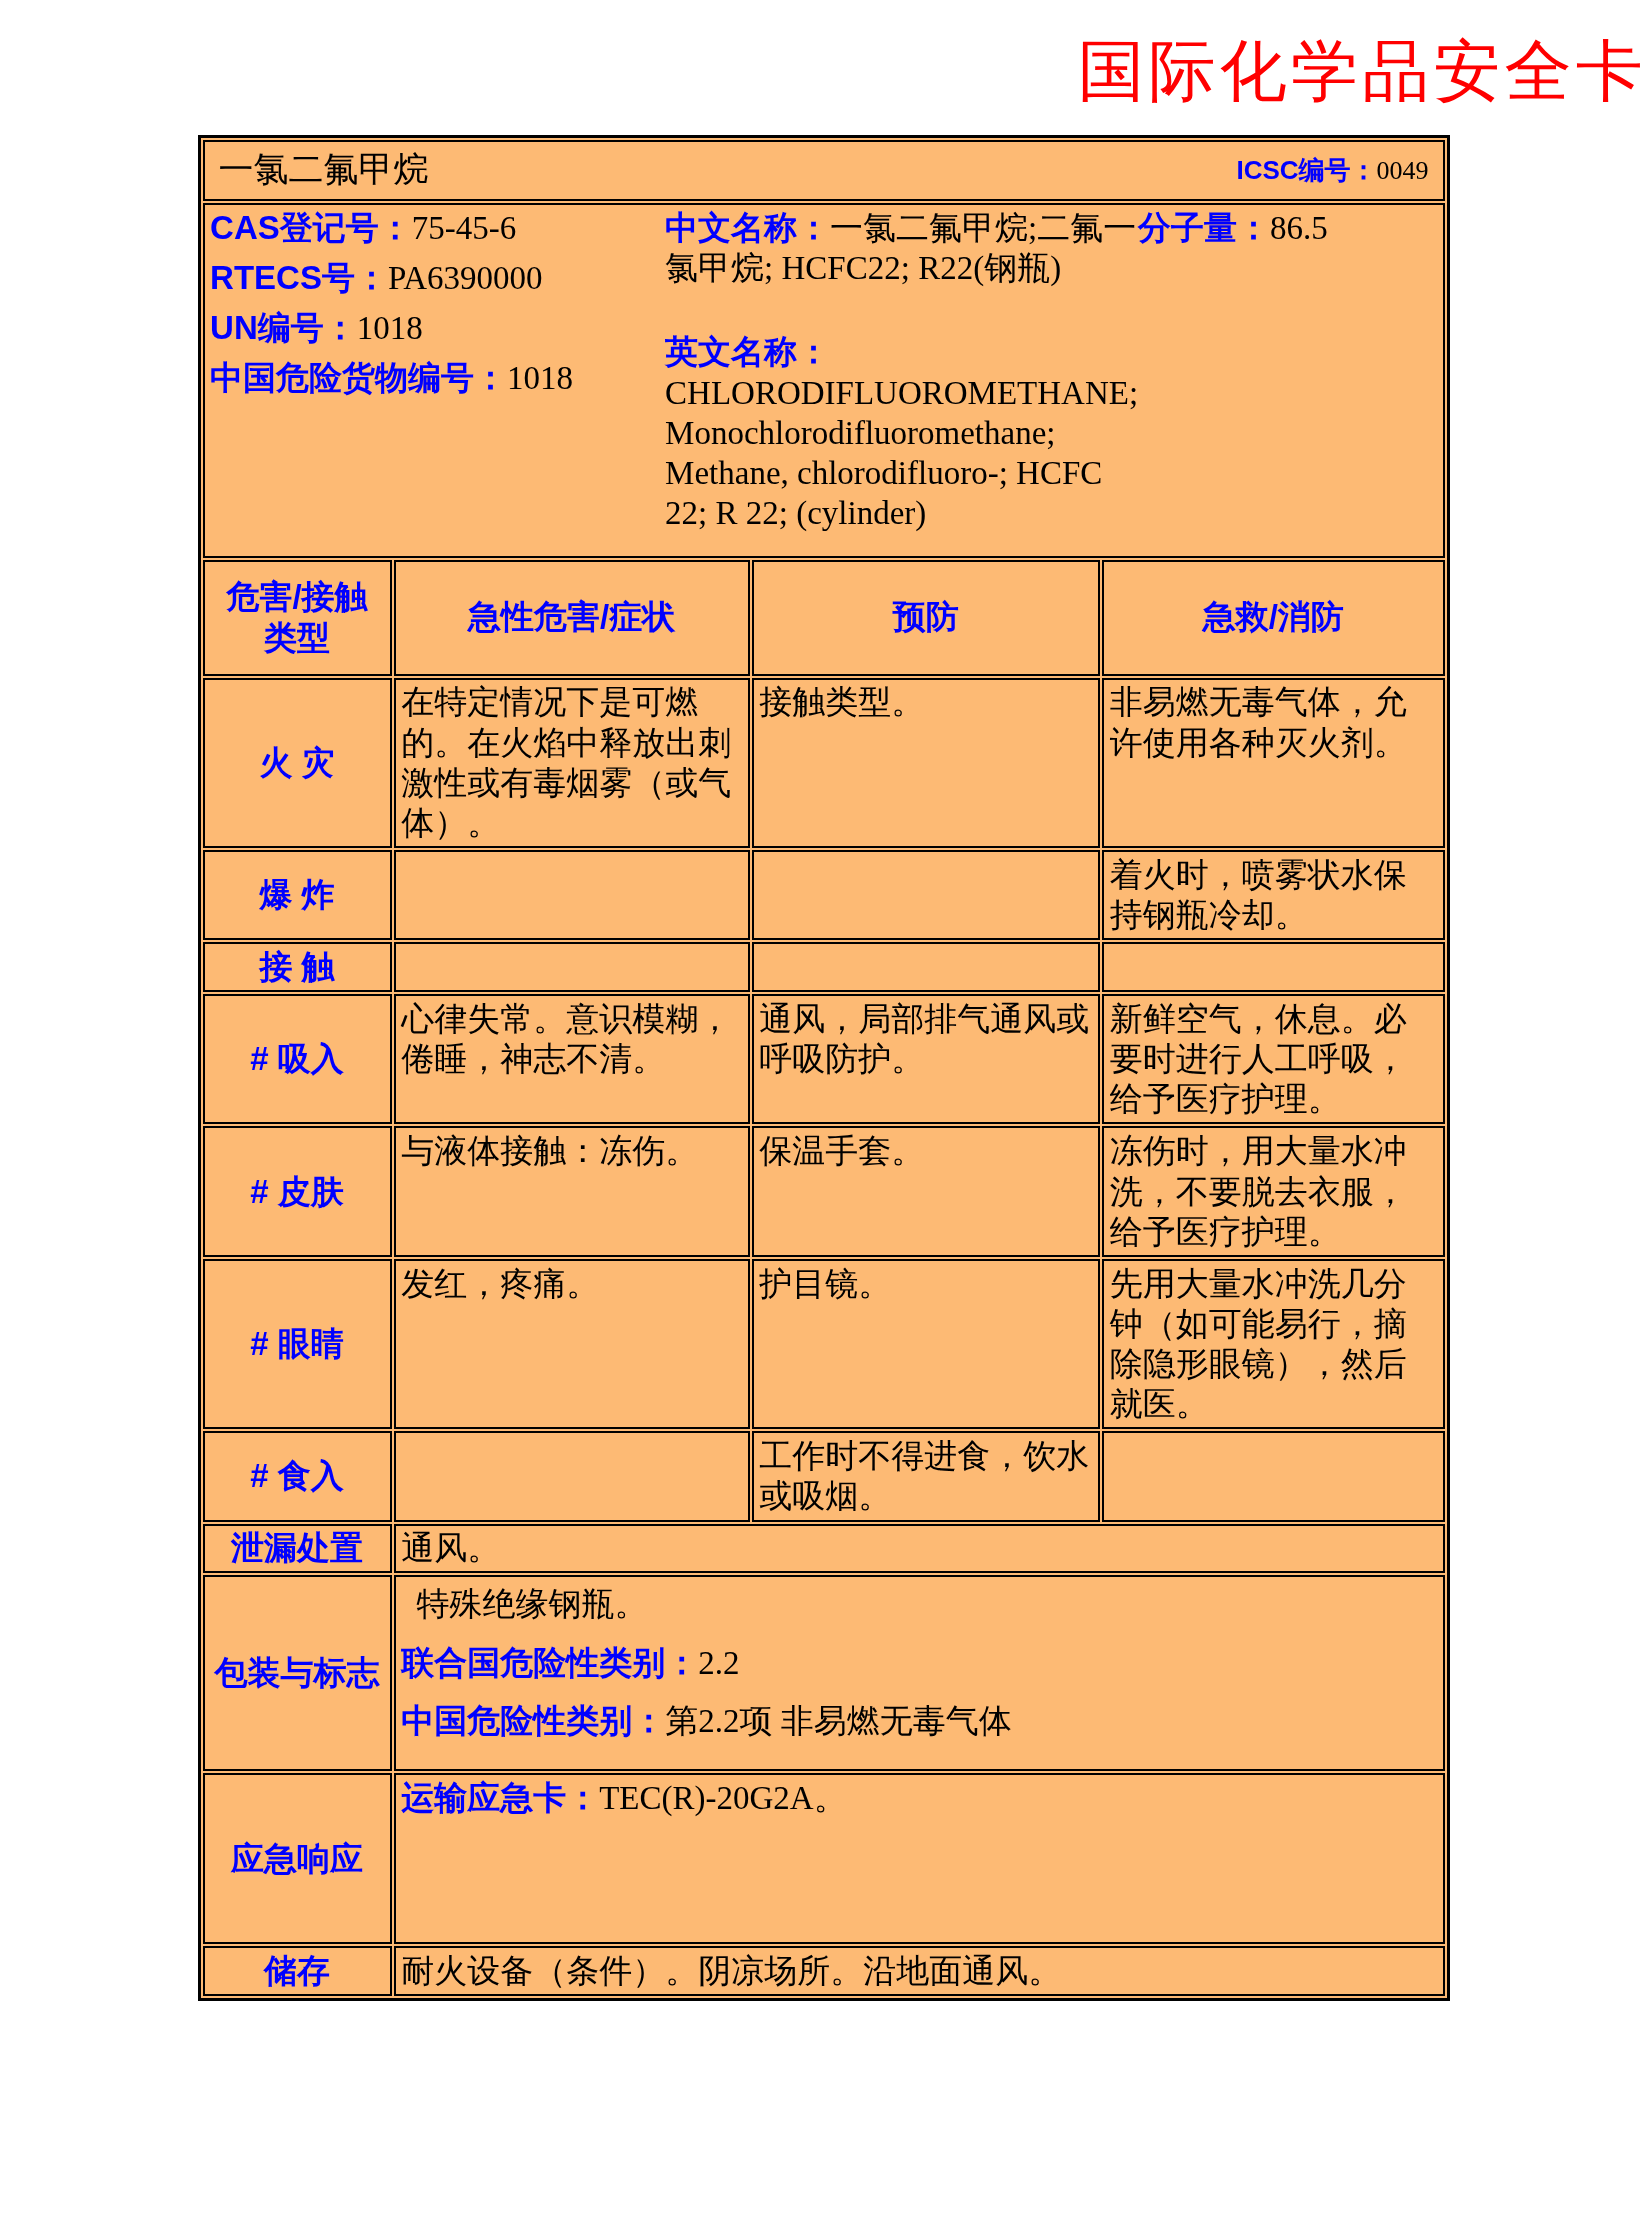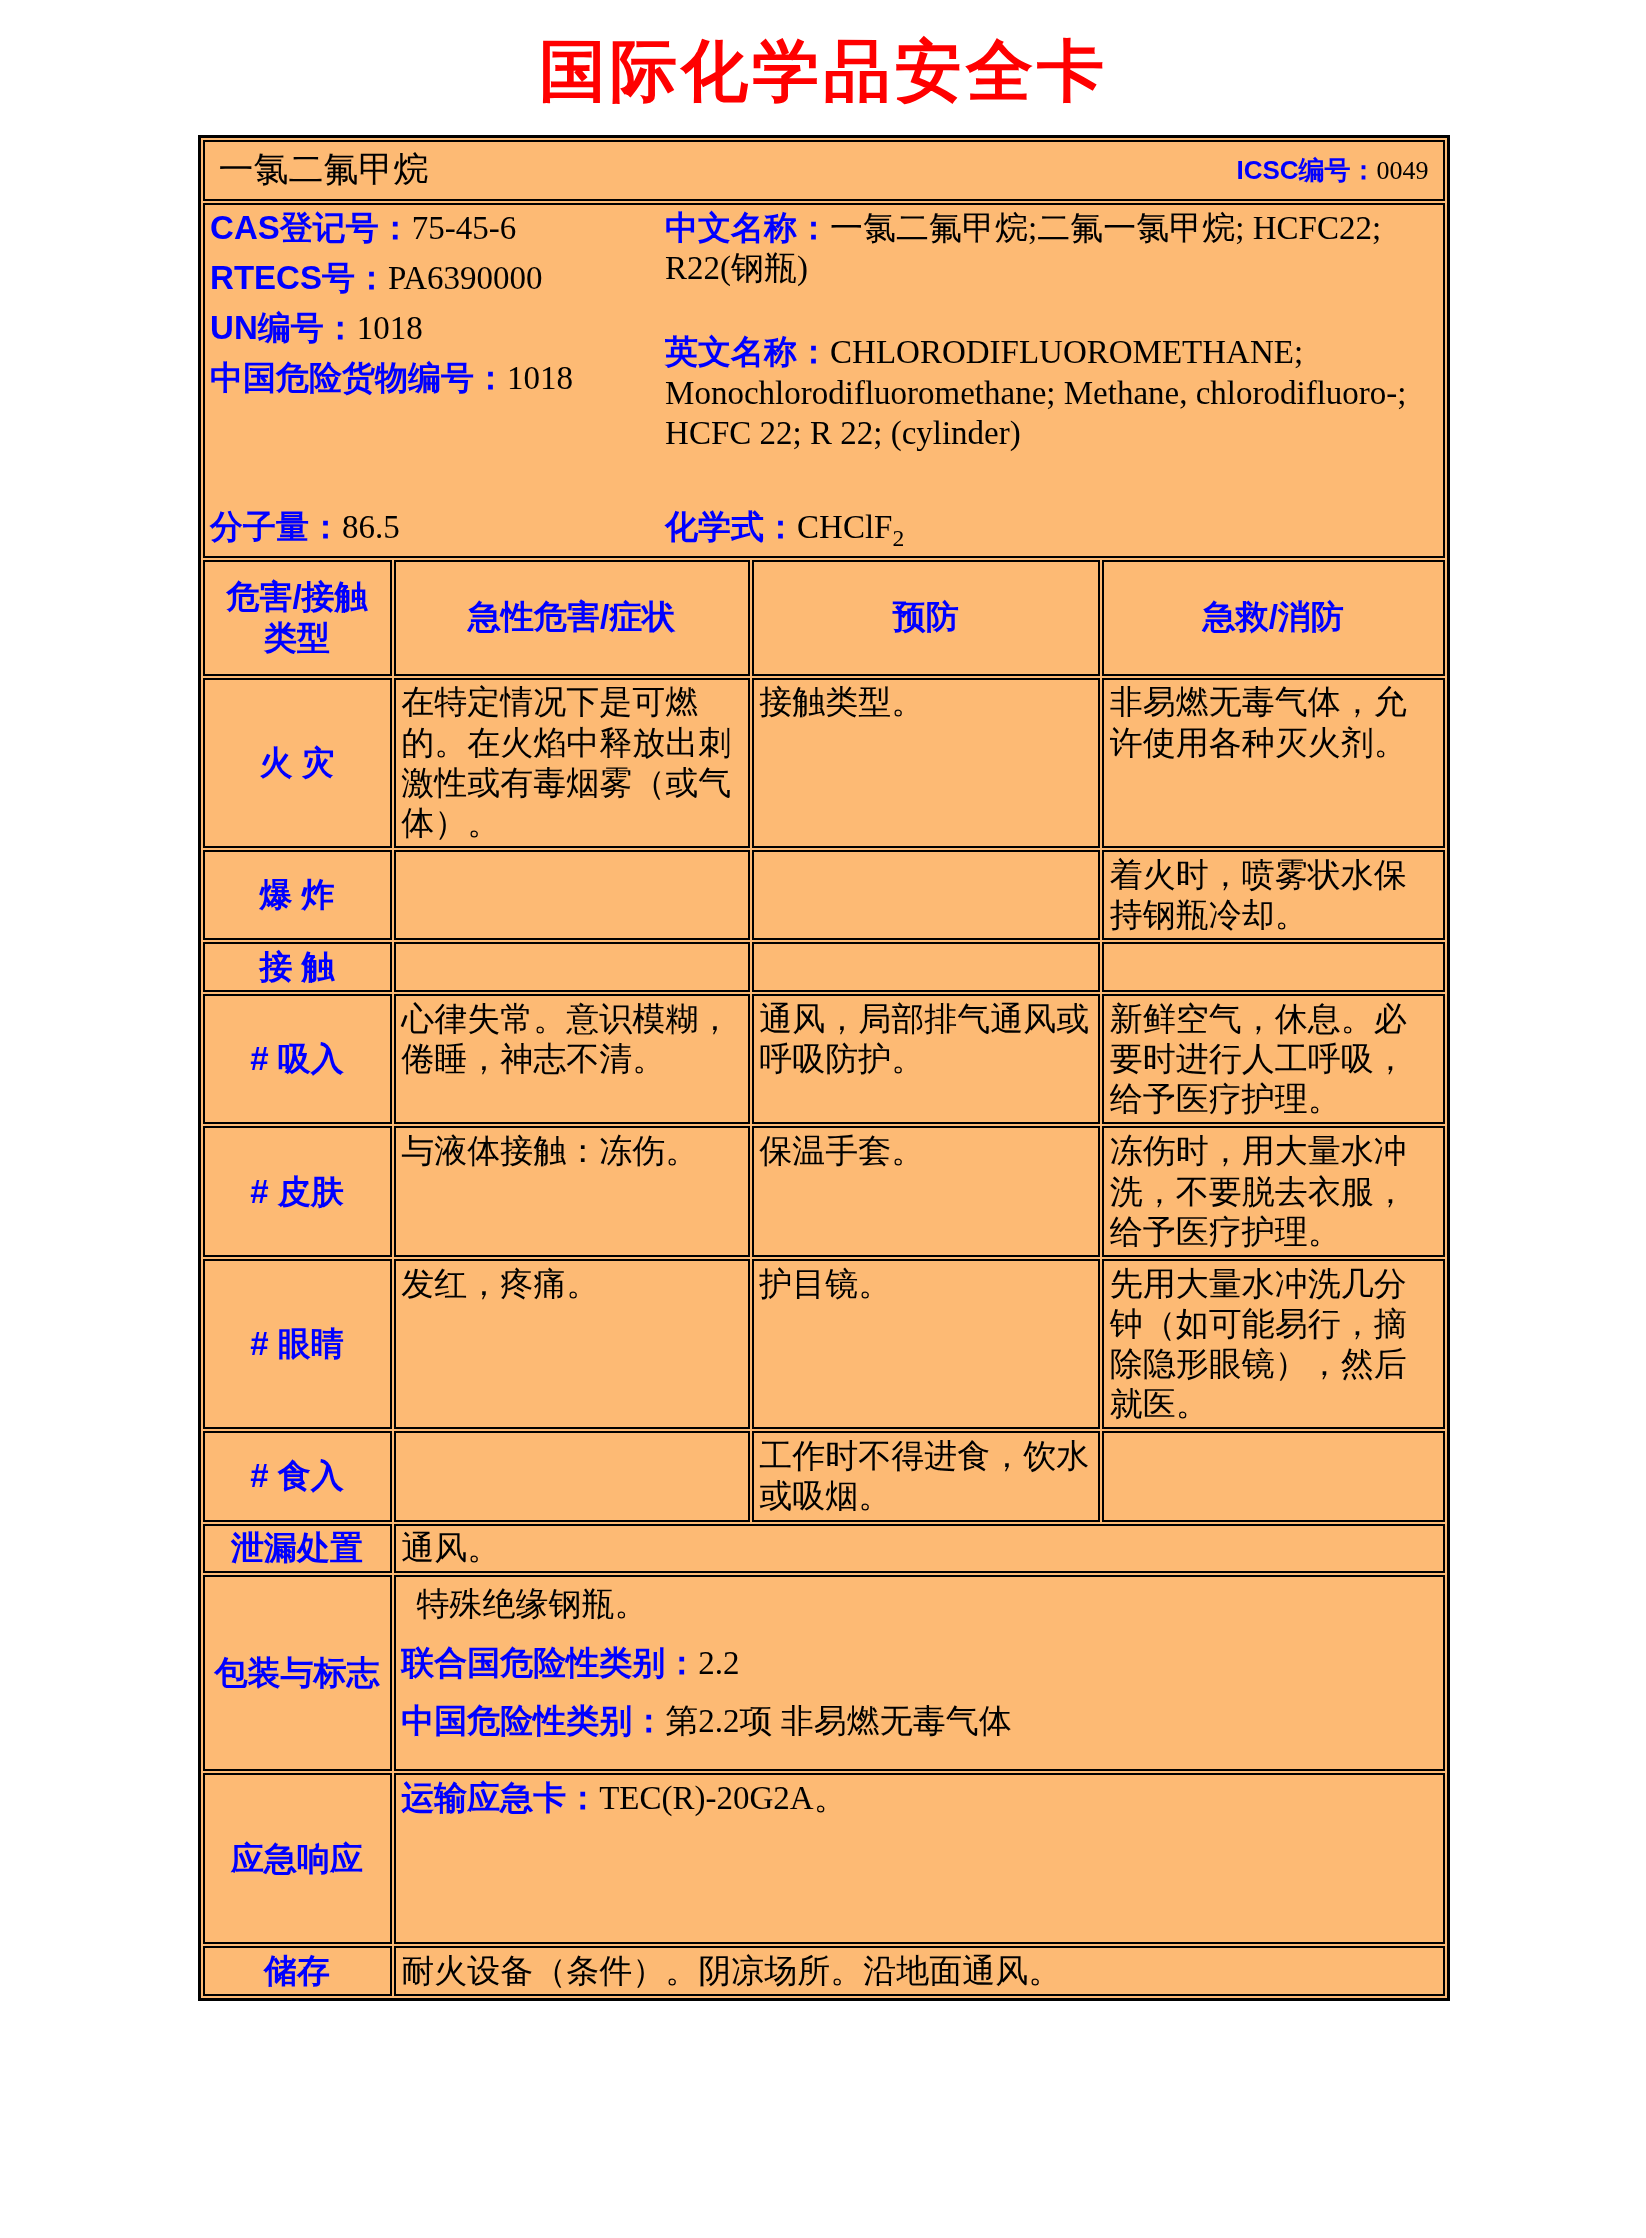--- a/index.html
+++ b/index.html
@@ -9,23 +9,23 @@
     min-height: 2239px;
     font-family: "Liberation Serif", "DejaVu Serif", serif;
     color: #000000;
   }
   .page {
     width: 1647px;
     min-height: 2239px;
     padding-top: 26px;
   }
   .doc-title {
-    text-align: center;
+    text-align: right;
     font-size: 67px;
-    font-weight: bold;
+    font-weight: normal;
     color: #ff0000;
     font-family: "Liberation Serif", "DejaVu Serif", serif;
     letter-spacing: 4.2px;
     margin-bottom: 18px;
   }
   .card-wrap { width: 1252px; margin: 0 auto; }
   table.card {
     width: 100%;
     table-layout: fixed;
     border-collapse: separate;
@@ -48,21 +48,21 @@
     color: #0000ff;
   }
   .val { color: #000000; font-family: "Liberation Serif", "DejaVu Serif", serif; }
   
   .name-cell { vertical-align: middle !important; }
   .name-flex { display: flex; justify-content: space-between; align-items: center; padding: 0 8.3px; }
   .chem-name { font-size: 35px; }
   .icsc { font-size: 26px; white-space: nowrap; }
   
   .info-cell { height: 100%; }
-  .info-inner { display: flex; flex-direction: column; justify-content: space-between; height: 345px; }
+  .info-inner { display: flex; flex-direction: row; justify-content: space-between; height: 345px; }
   .info-grid { display: flex; }
   .info-ids { width: 455px; flex: none; }
   .info-ids .line { margin-bottom: 9.7px; font-size: 33px; }
   .info-names { flex: 1; }
   .cn-block { margin-bottom: 44px; }
   .mol-grid { display: flex; font-size: 33px; }
   .mol-mw { width: 455px; flex: none; }
   sub.f-sub { font-size: 23.6px; vertical-align: sub; }
   
   .th-cell, .rowlbl {

